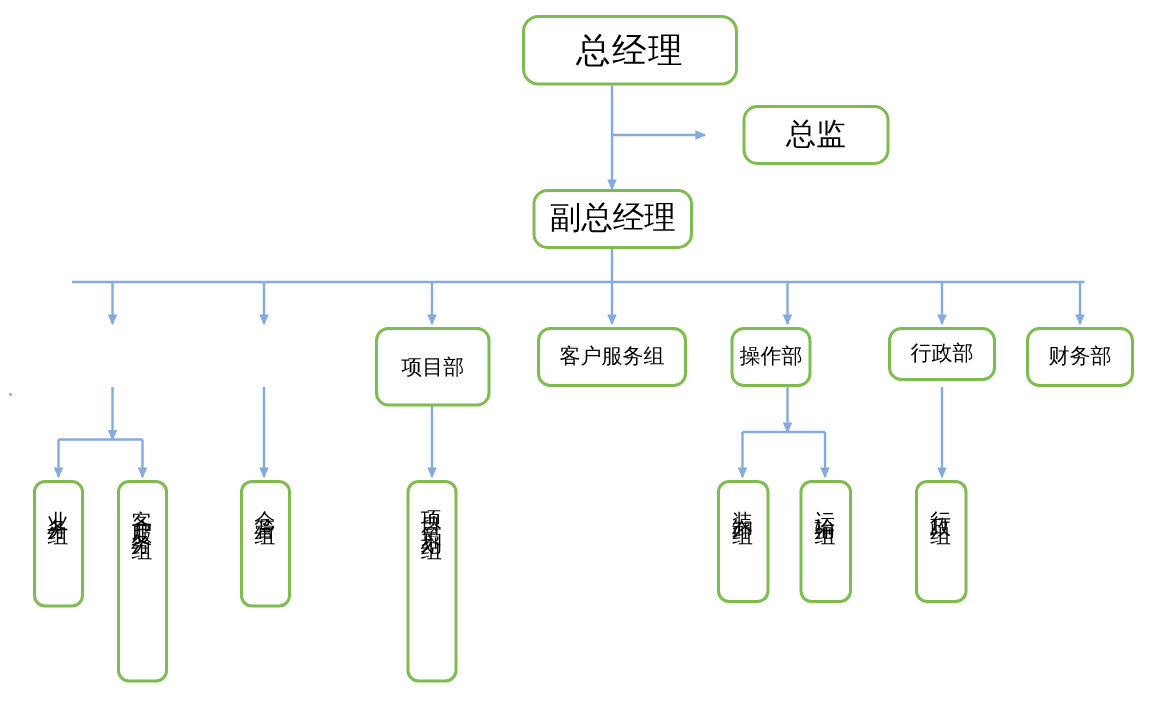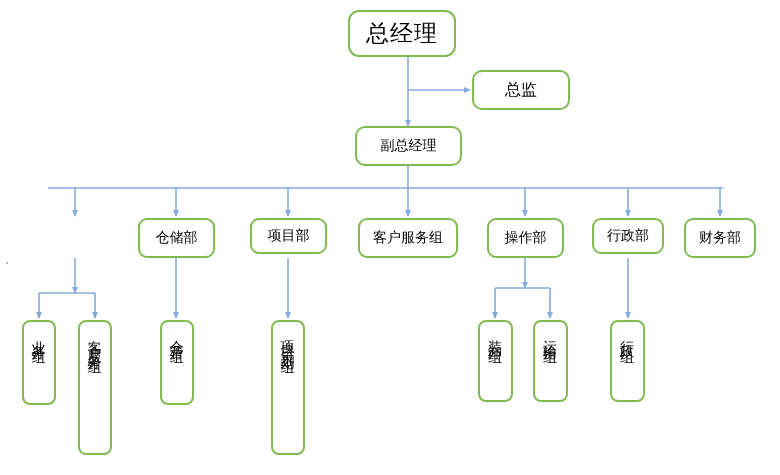--- a/index.html
+++ b/index.html
@@ -41,25 +41,26 @@
     color: #000000;
     z-index: 2;
   }
   .node.lvl-ceo {
     border-radius: 11px;
     font-size: 23px;
     letter-spacing: 1px;
   }
   .node.lvl-director {
     border-radius: 10px;
-    font-size: 16px;
+    font-size: 20px;
+    margin-left: 23px;
   }
   .node.lvl-vice {
     border-radius: 10px;
-    font-size: 14px;
+    font-size: 21px;
   }
   .node.lvl-dept {
     font-size: 14px;
   }
   .node.lvl-team {
     border-radius: 8px;
     font-size: 14px;
     align-items: flex-start;
     padding-top: 7px;
   }
@@ -121,42 +122,39 @@
       <line x1="495" y1="288" x2="550" y2="288"></line>
       <line x1="495" y1="288" x2="495" y2="318" marker-end="url(#arrow)"></line>
       <line x1="550" y1="288" x2="550" y2="318" marker-end="url(#arrow)"></line>
 
       <line x1="628" y1="258" x2="628" y2="318" marker-end="url(#arrow)"></line>
     </g>
   </svg>
 
   <span class="stray-dot" style="left:6px; top:262px;"></span>
 
-  <div class="node lvl-ceo" style="left:348px; top:10px; width:108px; height:47px;">
+  <div class="node lvl-ceo" style="left:348px; top:10px; width:144px; height:47px;">
     <span>总经理</span>
   </div>
 
   <div class="node lvl-director" style="left:472px; top:70px; width:98px; height:40px;">
     <span>总监</span>
   </div>
 
   <div class="node lvl-vice" style="left:355px; top:126px; width:107px; height:40px;">
     <span>副总经理</span>
   </div>
 
-  <div class="node lvl-dept" style="left:138px; top:218px; width:77px; height:40px;">
-    <span>仓储部</span>
-  </div>
-  <div class="node lvl-dept" style="left:250px; top:218px; width:77px; height:36px;">
+  <div class="node lvl-dept" style="left:250px; top:218px; width:77px; height:53px;">
     <span>项目部</span>
   </div>
   <div class="node lvl-dept" style="left:358px; top:218px; width:100px; height:40px;">
     <span>客户服务组</span>
   </div>
-  <div class="node lvl-dept" style="left:487px; top:218px; width:77px; height:40px;">
+  <div class="node lvl-dept" style="left:487px; top:218px; width:54px; height:40px;">
     <span>操作部</span>
   </div>
   <div class="node lvl-dept" style="left:592px; top:218px; width:72px; height:36px;">
     <span>行政部</span>
   </div>
   <div class="node lvl-dept" style="left:684px; top:218px; width:72px; height:40px;text-align:right;">
     <span>财务部</span>
   </div>
 
   <div class="node lvl-team" style="left:22px; top:320px; width:34px; height:85px;">

